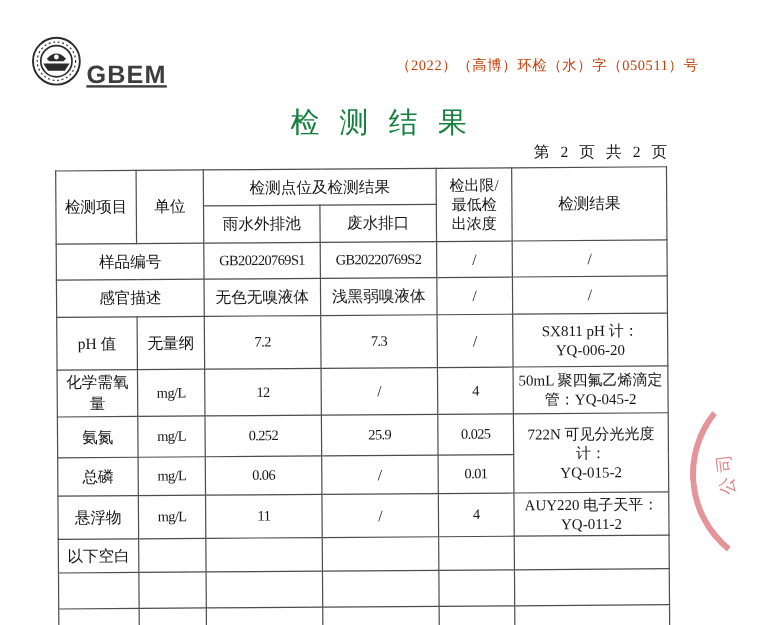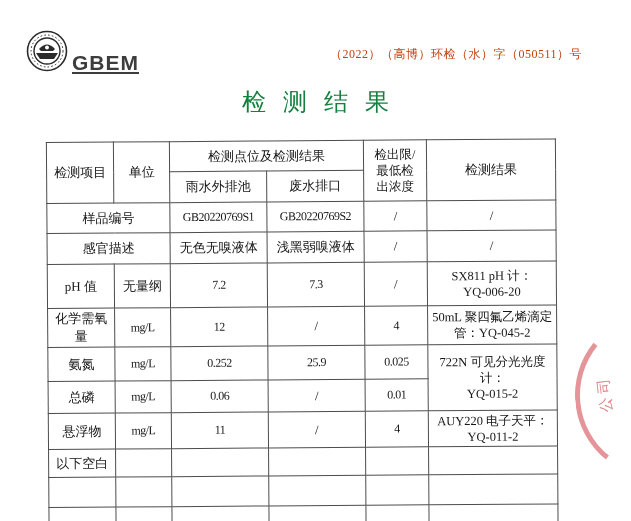--- a/index.html
+++ b/index.html
@@ -89,20 +89,21 @@
       <circle cx="21" cy="21" r="13" fill="none" stroke="#2b2b2b" stroke-width="1.4"></circle>
       <path d="M13 19 q8 -9 16 0 l-2 2 h-12 z" fill="#2b2b2b"></path>
       <path d="M10 23 h22 l-4 6 h-14 z" fill="#2b2b2b"></path>
       <circle cx="21" cy="17.5" r="2" fill="#ffffff"></circle>
     </svg>
   </div>
   <div class="logo-text">GBEM</div>
   <div class="doc-number">（2022）（高博）环检（水）字（050511）号</div>
 
   <div class="title"><span>检测结果</span></div>
+  <div class="page-indicator"><span>第 2 页 共 2 页</span></div>
 
   <div class="sheet">
     <table class="results">
       <colgroup>
         <col style="width:67px">
           <col style="width:56px">
           <col style="width:97px">
         <col style="width:97px">
           <col style="width:63px">
           <col style="width:129px">

